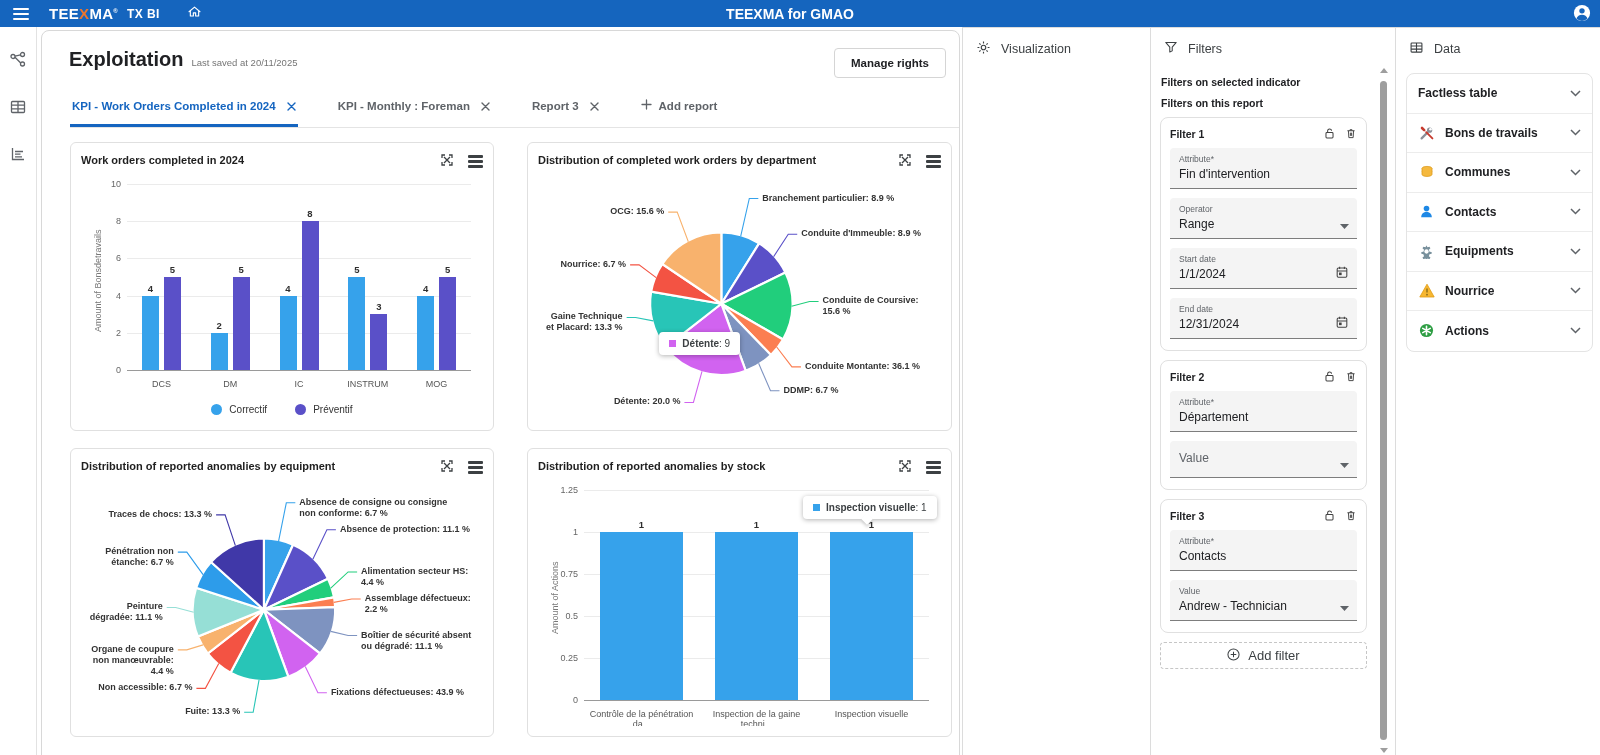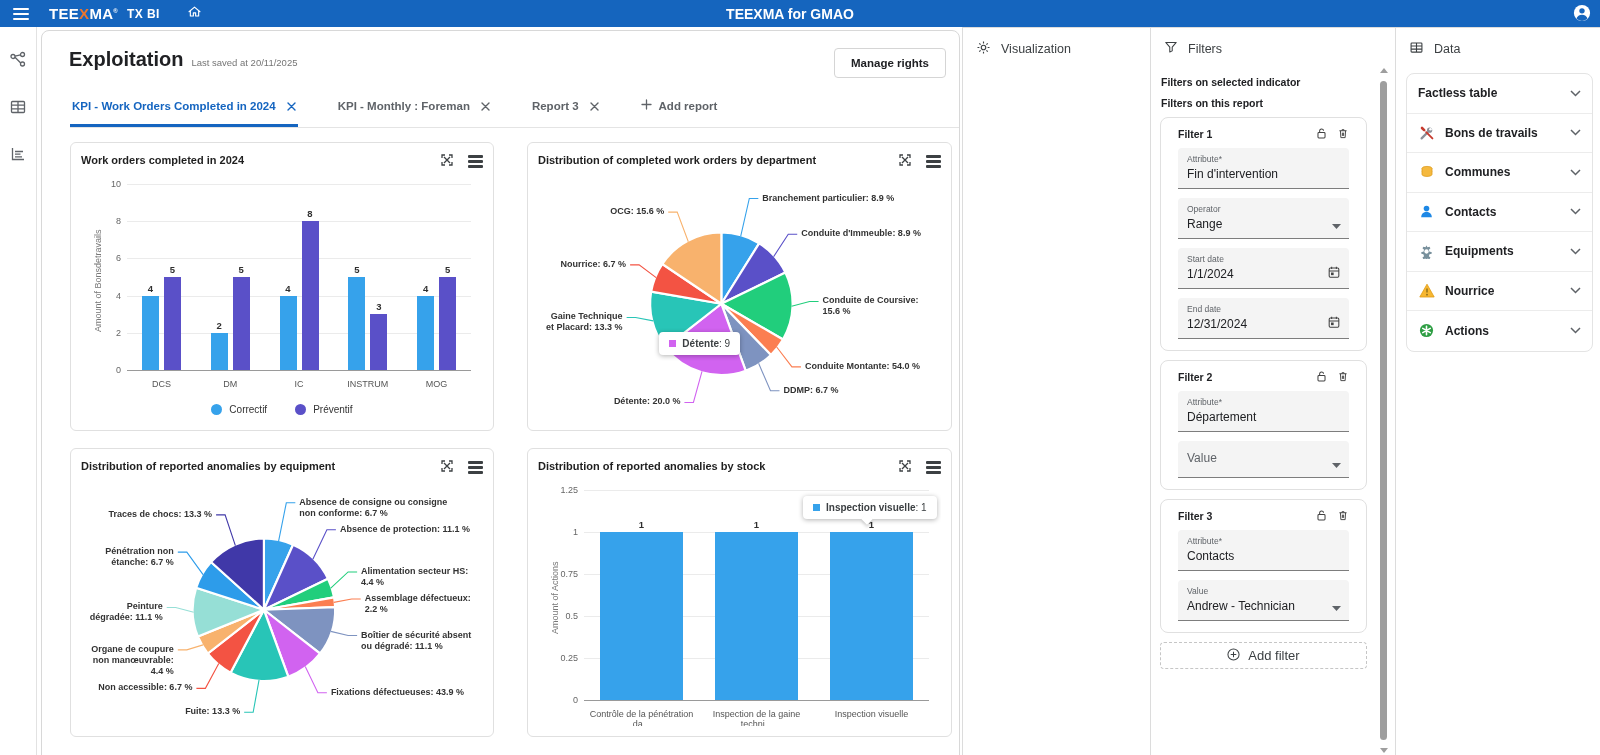--- a/index.html
+++ b/index.html
@@ -56,21 +56,21 @@
   .tooltip .sq { width:7px; height:7px; flex:none; }
   .tooltip.caret::after { content:""; position:absolute; left:45%; bottom:-4px; width:8px; height:8px; background:#fff; transform:rotate(45deg); box-shadow:2px 2px 3px rgba(0,0,0,.15); }
   
   .panel { border-left:1px solid #dcdcdc; border-top:1px solid #dcdcdc; background:#fff; flex:none; position:relative; }
   .panel-head { display:flex; align-items:center; gap:10px; padding:12px 12px 10px 13px; font-size:12.5px; color:#3c4043; }
   .viz { width:188px; }
   .filters { width:245px; }
   .data { width:205px; }
   .fsection { font-size:10.5px; font-weight:bold; margin:9px 0 0 10px; }
   .filters-inner { width:207px; margin:8px 0 0 9px; }
-  .filter-card { border:1px solid #e0e0e0; border-radius:8px; padding:9px 17px 2px; margin-bottom:9px; background:#fff; }
+  .filter-card { border:1px solid #e0e0e0; border-radius:8px; padding:9px 9px 2px; margin-bottom:9px; background:#fff; }
   .filter-head { display:flex; align-items:center; font-size:10.5px; font-weight:bold; margin-bottom:8px; }
   .filter-head .sp { flex:1; }
   .filter-head .fic { display:flex; margin-left:9px; cursor:pointer; }
   .field { background:#f4f4f4; border-bottom:1px solid #7d7d7d; border-radius:4px 4px 0 0; padding:6px 9px 7px; margin-bottom:9px; position:relative; min-height:31px; cursor:pointer; }
   .flabel { font-size:8.5px; color:#5f6368; margin-bottom:3px; }
   .fvalue { font-size:12px; color:#202124; }
   .fplaceholder { font-size:12px; color:#5f6368; padding:4px 0 5px; }
   .field .rt { position:absolute; right:8px; bottom:9px; display:flex; }
   .add-filter { border:1px dashed #c6c6c6; border-radius:4px; height:27px; display:flex; align-items:center; justify-content:center; gap:8px; font-size:13px; color:#3c4043; cursor:pointer; margin:2px 0 6px; }
   .vscroll { position:absolute; right:6px; top:40px; bottom:2px; width:10px; }
@@ -281,21 +281,21 @@
                 <polyline points="238.69861547793022,177.03109862446382 253.9382880930632,196.8624332096212 262.9382880930632,196.8624332096212" fill="none" stroke="#FB7E51" stroke-width="1.1"></polyline>
                 <polyline points="220.60013793231934,193.32018552229925 232.49062609061332,220.80333316978505 241.49062609061332,220.80333316978505" fill="none" stroke="#7E93C0" stroke-width="1.1"></polyline>
               </svg>
               <div class="pie-label" style="left: 4px; top: 36.1296px; width: 122.215px; text-align: right;">OCG: 15.6 %</div>
               <div class="pie-label" style="left: 4px; top: 88.8257px; width: 84.0946px; text-align: right;">Nourrice: 6.7 %</div>
               <div class="pie-label" style="left: 4px; top: 141.431px; width: 80.6288px; text-align: right;">Gaine Technique et Placard: 13.3 %</div>
               <div class="pie-label" style="left: 4px; top: 226.498px; width: 138.413px; text-align: right;">Détente: 20.0 %</div>
               <div class="pie-label" style="left: 224.317px; top: 22.5017px; width: 152px; text-align: left;">Branchement particulier: 8.9 %</div>
               <div class="pie-label" style="left: 263.243px; top: 58.1783px; width: 135.757px; text-align: left;">Conduite d'Immeuble: 8.9 %</div>
               <div class="pie-label" style="left: 284.561px; top: 125.476px; width: 114.439px; text-align: left;">Conduite de Coursive: 15.6 %</div>
-              <div class="pie-label" style="left: 266.938px; top: 190.862px; width: 132.062px; text-align: left;">Conduite Montante: 54.0 %</div>
+              <div class="pie-label" style="left: 266.938px; top: 190.862px; width: 132.062px; text-align: left;">Conduite Montante: 36.1 %</div>
               <div class="pie-label" style="left: 245.491px; top: 214.803px; width: 152px; text-align: left;">DDMP: 6.7 %</div>
               <div class="tooltip" style="left: 121.365px; top: 161.75px;">
                 <span class="sq" style="background:#D163F0"></span>
                 <span><b>Détente</b>: 9</span>
               </div>
             </div>
           </div>
           <div class="chart-card">
             <div class="chart-head">
     <div class="chart-title">Distribution of reported anomalies by equipment</div>

